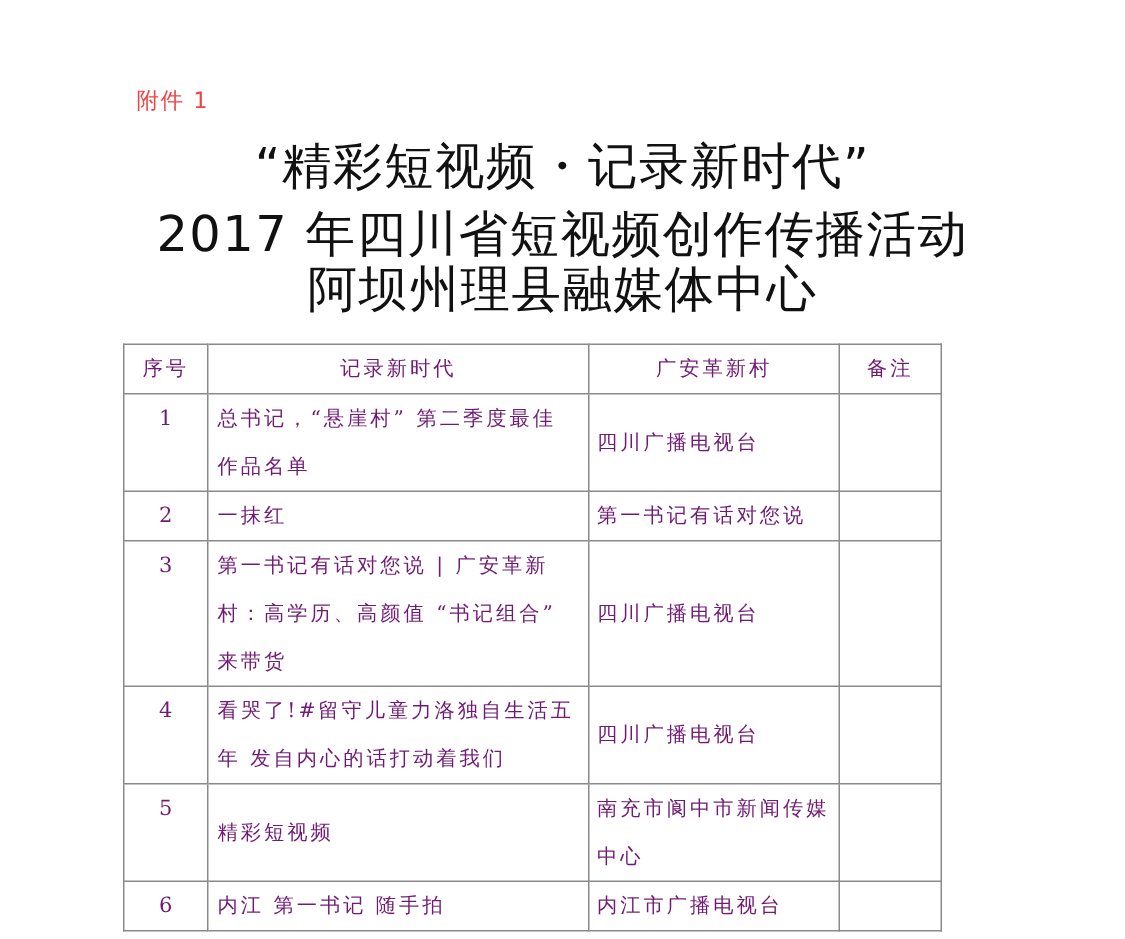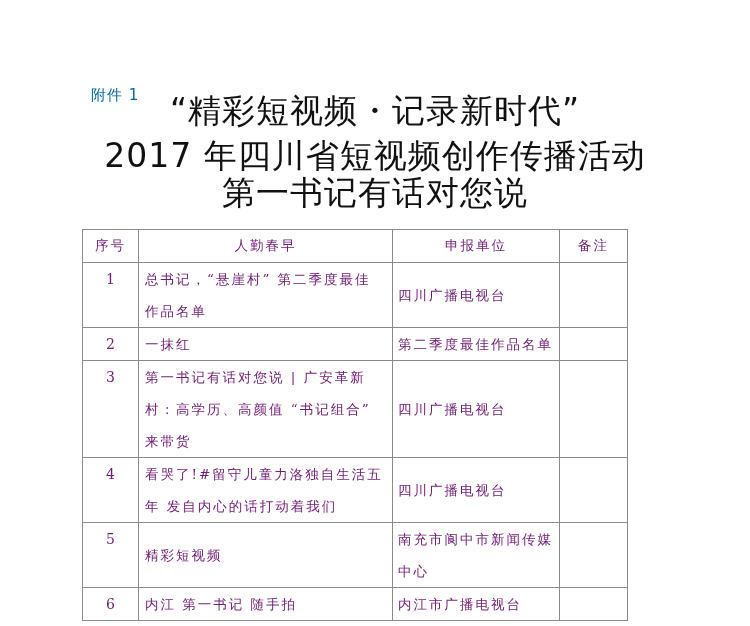--- a/index.html
+++ b/index.html
@@ -14,22 +14,21 @@
       overflow: hidden;
       color: #1a1a1a;
       font-family: "DejaVu Sans", "Liberation Sans", sans-serif;
     }
     .attachment {
       position: absolute;
       left: 91px;
       top: 58px;
       font-size: 15px;
       letter-spacing: 1px;
-      color: #0369a1;
-      margin-top: 28px;
+      color: #ef4444;
     }
     .title {
       position: absolute;
       left: 0;
       width: 750px;
       text-align: center;
       font-size: 33px;
       color: #111;
       letter-spacing: 1px;
       line-height: 1;
@@ -85,48 +84,48 @@
     tr.r6 { height: 33px; }
     tr.r2 .num, tr.r6 .num { vertical-align: middle !important; padding-top: 0 !important; }
   </style>
 </head>
 <body>
 
 <div class="attachment">附件 1</div>
 
 <div class="title l1">“精彩短视频・记录新时代”</div>
 <div class="title l2">2017 年四川省短视频创作传播活动</div>
-<div class="title l3">第一书记有话对您说</div>
+<div class="title l3">阿坝州理县融媒体中心</div>
 
 <table class="list">
   <colgroup>
     <col class="c1">
       <col class="c2">
       <col class="c3">
       <col class="c4">
   </colgroup>
   <thead>
     <tr class="h">
       <th>序号</th>
-      <th>人勤春早</th>
-      <th>申报单位</th>
+      <th>记录新时代</th>
+      <th>广安革新村</th>
       <th>备注</th>
     </tr>
   </thead>
   <tbody>
     <tr class="r1">
       <td class="num">1</td>
       <td class="name">总书记，“悬崖村” 第二季度最佳作品名单</td>
       <td class="unit">四川广播电视台</td>
       <td></td>
     </tr>
     <tr class="r2">
       <td class="num">2</td>
       <td class="name">一抹红</td>
-      <td class="unit">第二季度最佳作品名单</td>
+      <td class="unit">第一书记有话对您说</td>
       <td></td>
     </tr>
     <tr class="r3">
       <td class="num">3</td>
       <td class="name">第一书记有话对您说 | 广安革新村：高学历、高颜值 “书记组合” 来带货</td>
       <td class="unit">四川广播电视台</td>
       <td></td>
     </tr>
     <tr class="r4">
       <td class="num">4</td>

